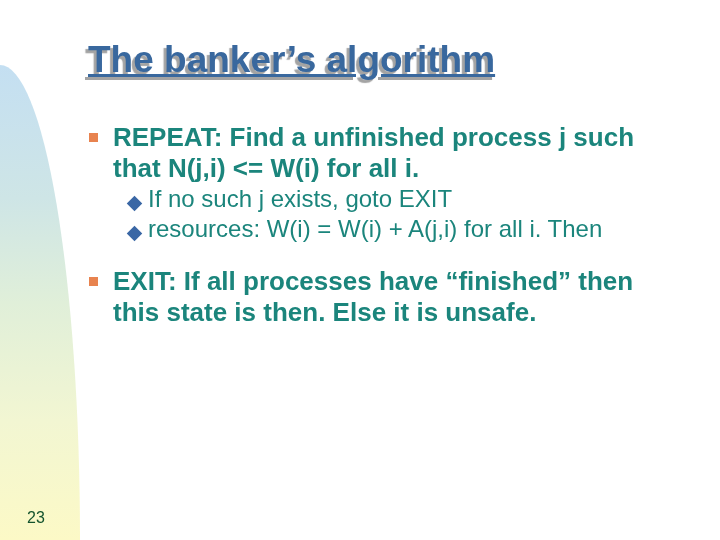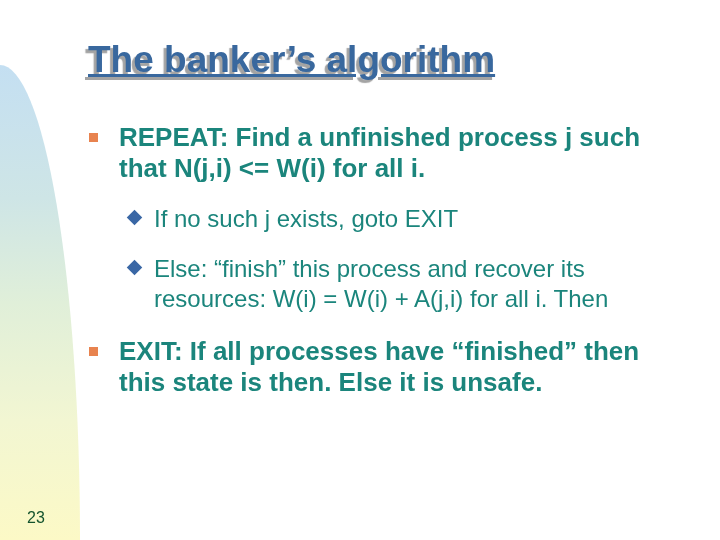--- a/index.html
+++ b/index.html
@@ -48,21 +48,20 @@
   }
   .body-block {
     position: absolute;
     left: 88px;
     top: 122px;
     width: 622px;
   }
   .item {
     display: flex;
     align-items: flex-start;
-    gap: 6px;
   }
   .item .txt div {
     white-space: nowrap;
   }
   .l1 {
     color: #1b857c;
     font-size: 26px;
     font-weight: bold;
     line-height: 31px;
   }
@@ -72,21 +71,22 @@
     height: 9px;
     margin: 11px 15px 0 1px;
     background: #e8834f;
   }
   .l2 {
     color: #1b857c;
     font-size: 24px;
     font-weight: normal;
     line-height: 30px;
     margin-left: 38px;
-    margin-top: 20px;
+    margin-top: 0;
+    align-items: center;
   }
   .l2 .diamond {
     flex: 0 0 auto;
     width: 11px;
     height: 11px;
     margin: 8px 8px 0 3px;
     background: #3a67a5;
     transform: rotate(45deg);
   }
   .item-exit {
@@ -126,21 +126,20 @@
     <div class="item l2">
       <span class="diamond"></span>
       <div class="txt">
         <div>If no such j exists, goto EXIT</div>
       </div>
     </div>
 
     <div class="item l2">
       <span class="diamond"></span>
       <div class="txt">
-        <div>Else: “finish” this process and recover its</div>
         <div>resources: W(i) = W(i) + A(j,i) for all i. Then</div>
       </div>
     </div>
 
     <div class="item l1 item-exit">
       <span class="sq"></span>
       <div class="txt">
         <div>EXIT: If all processes have “finished” then</div>
         <div>this state is then. Else it is unsafe.</div>
       </div>

